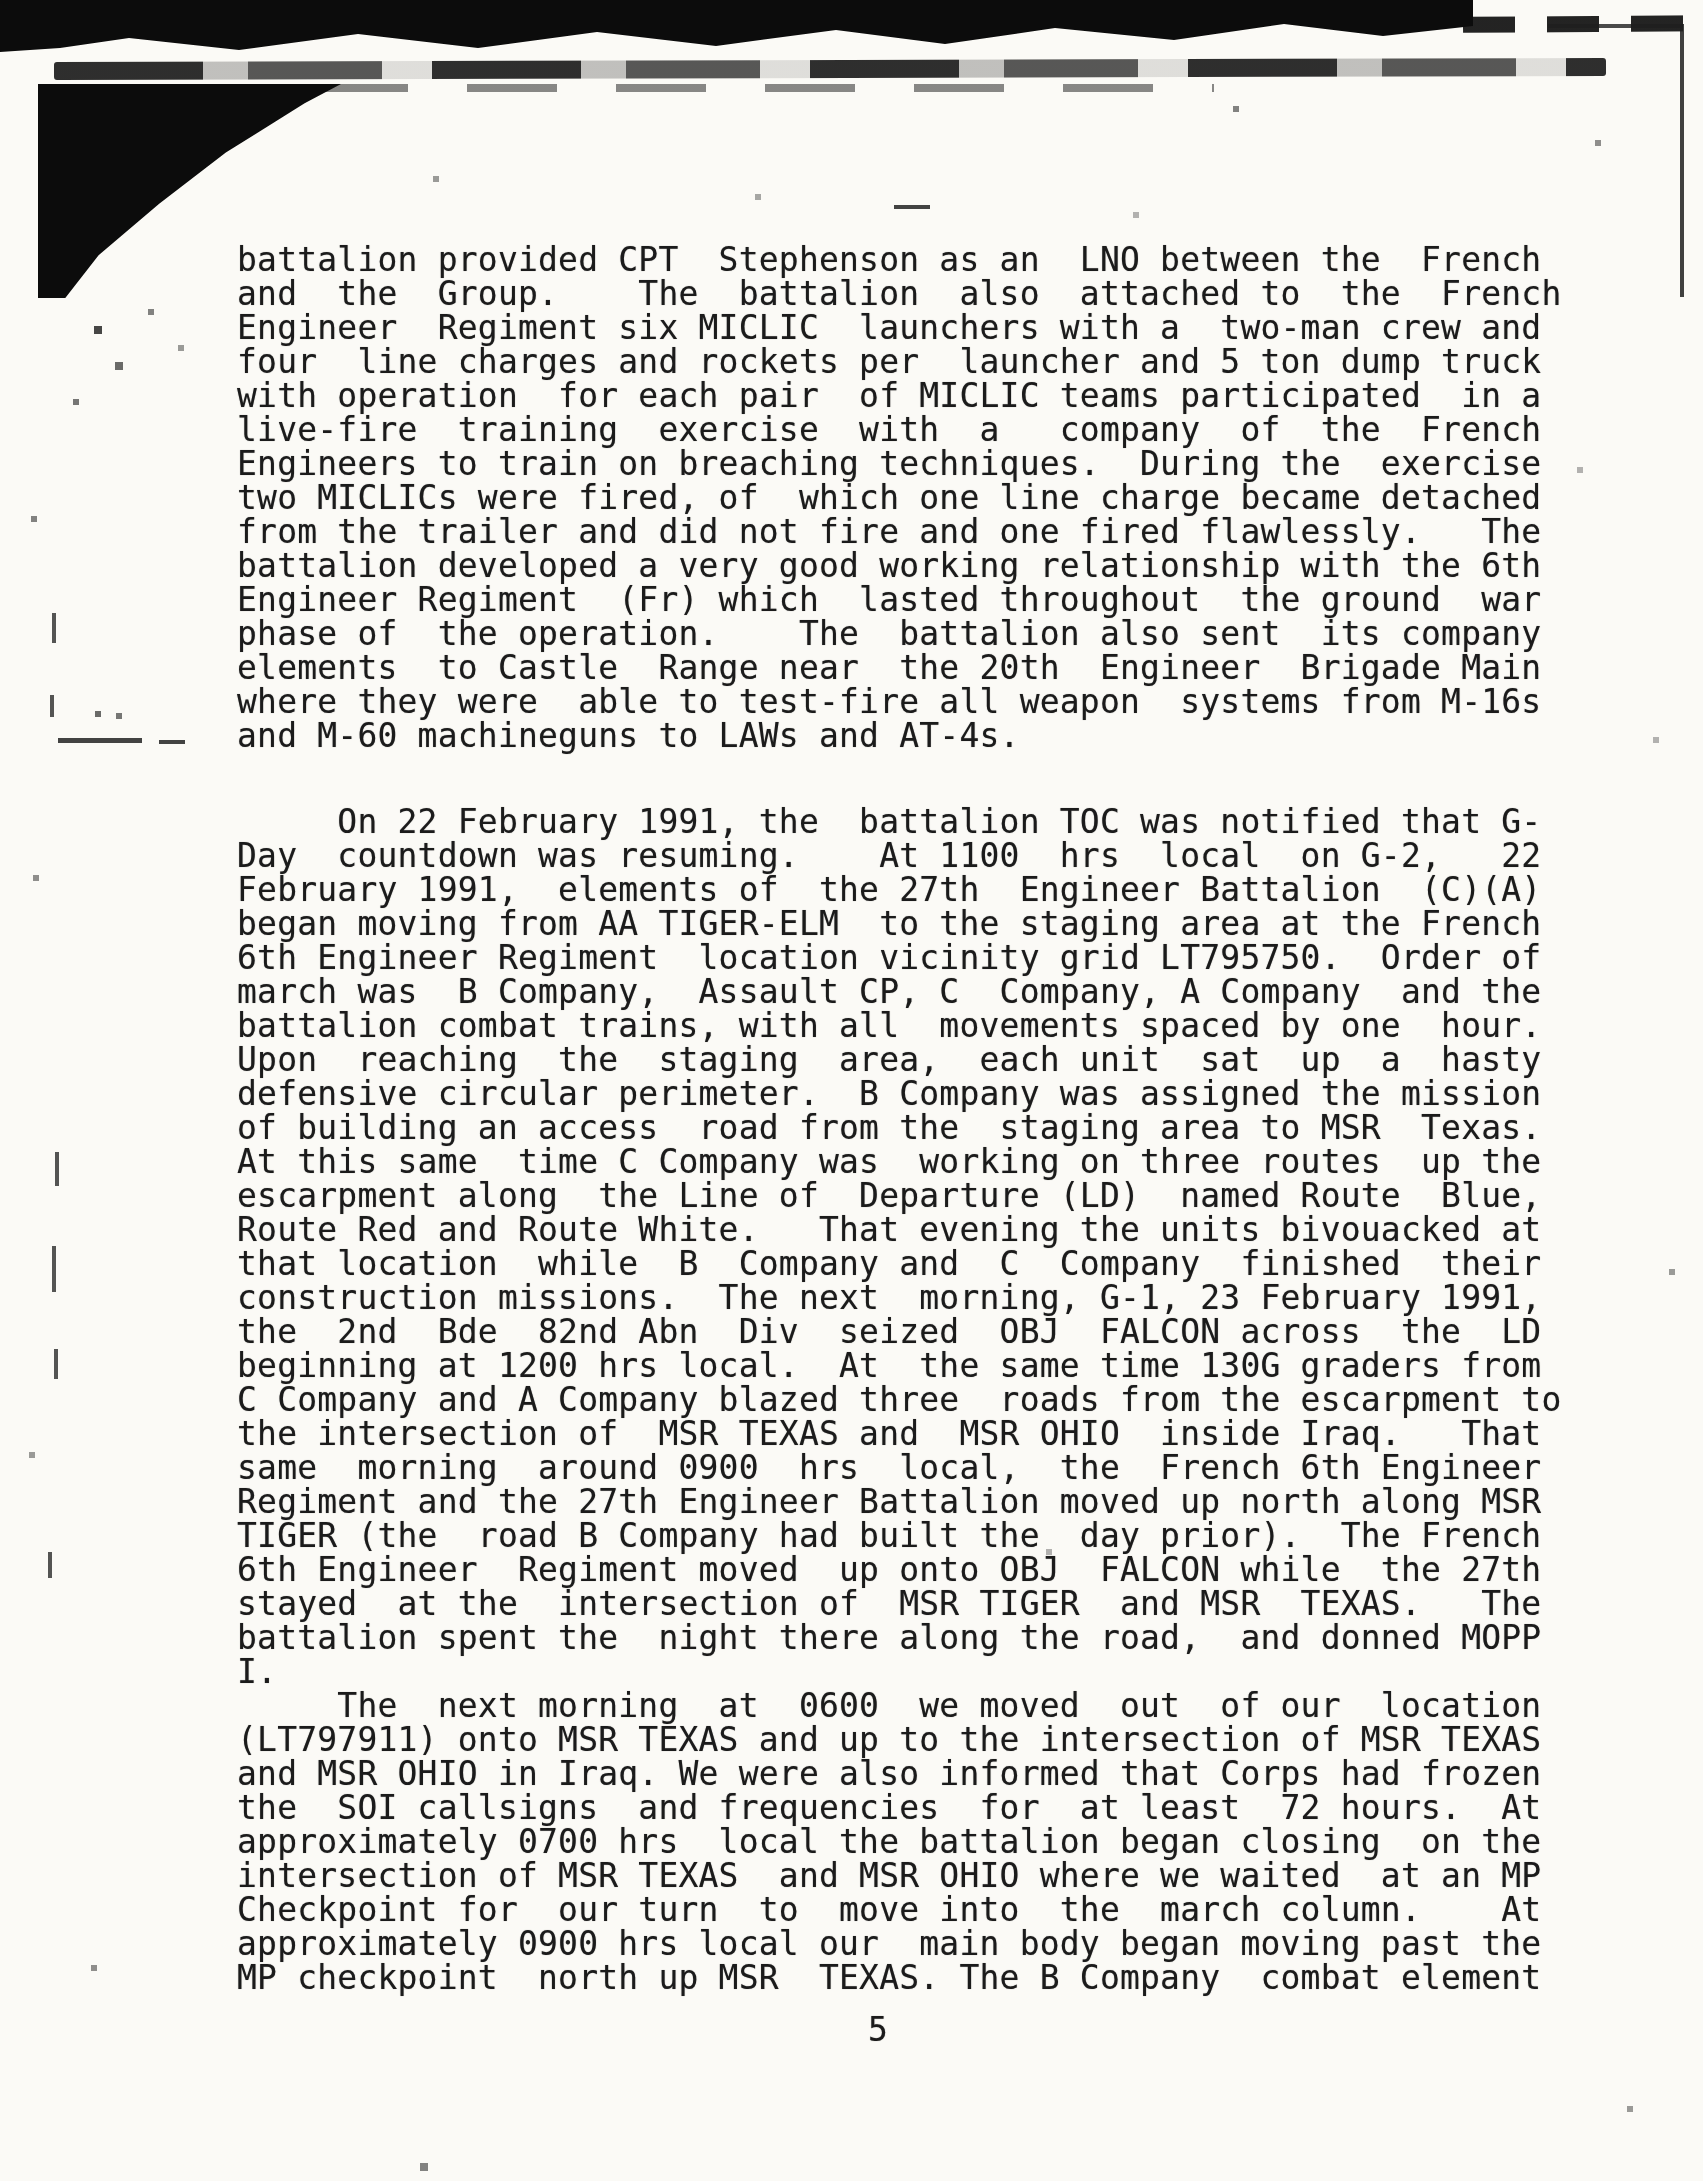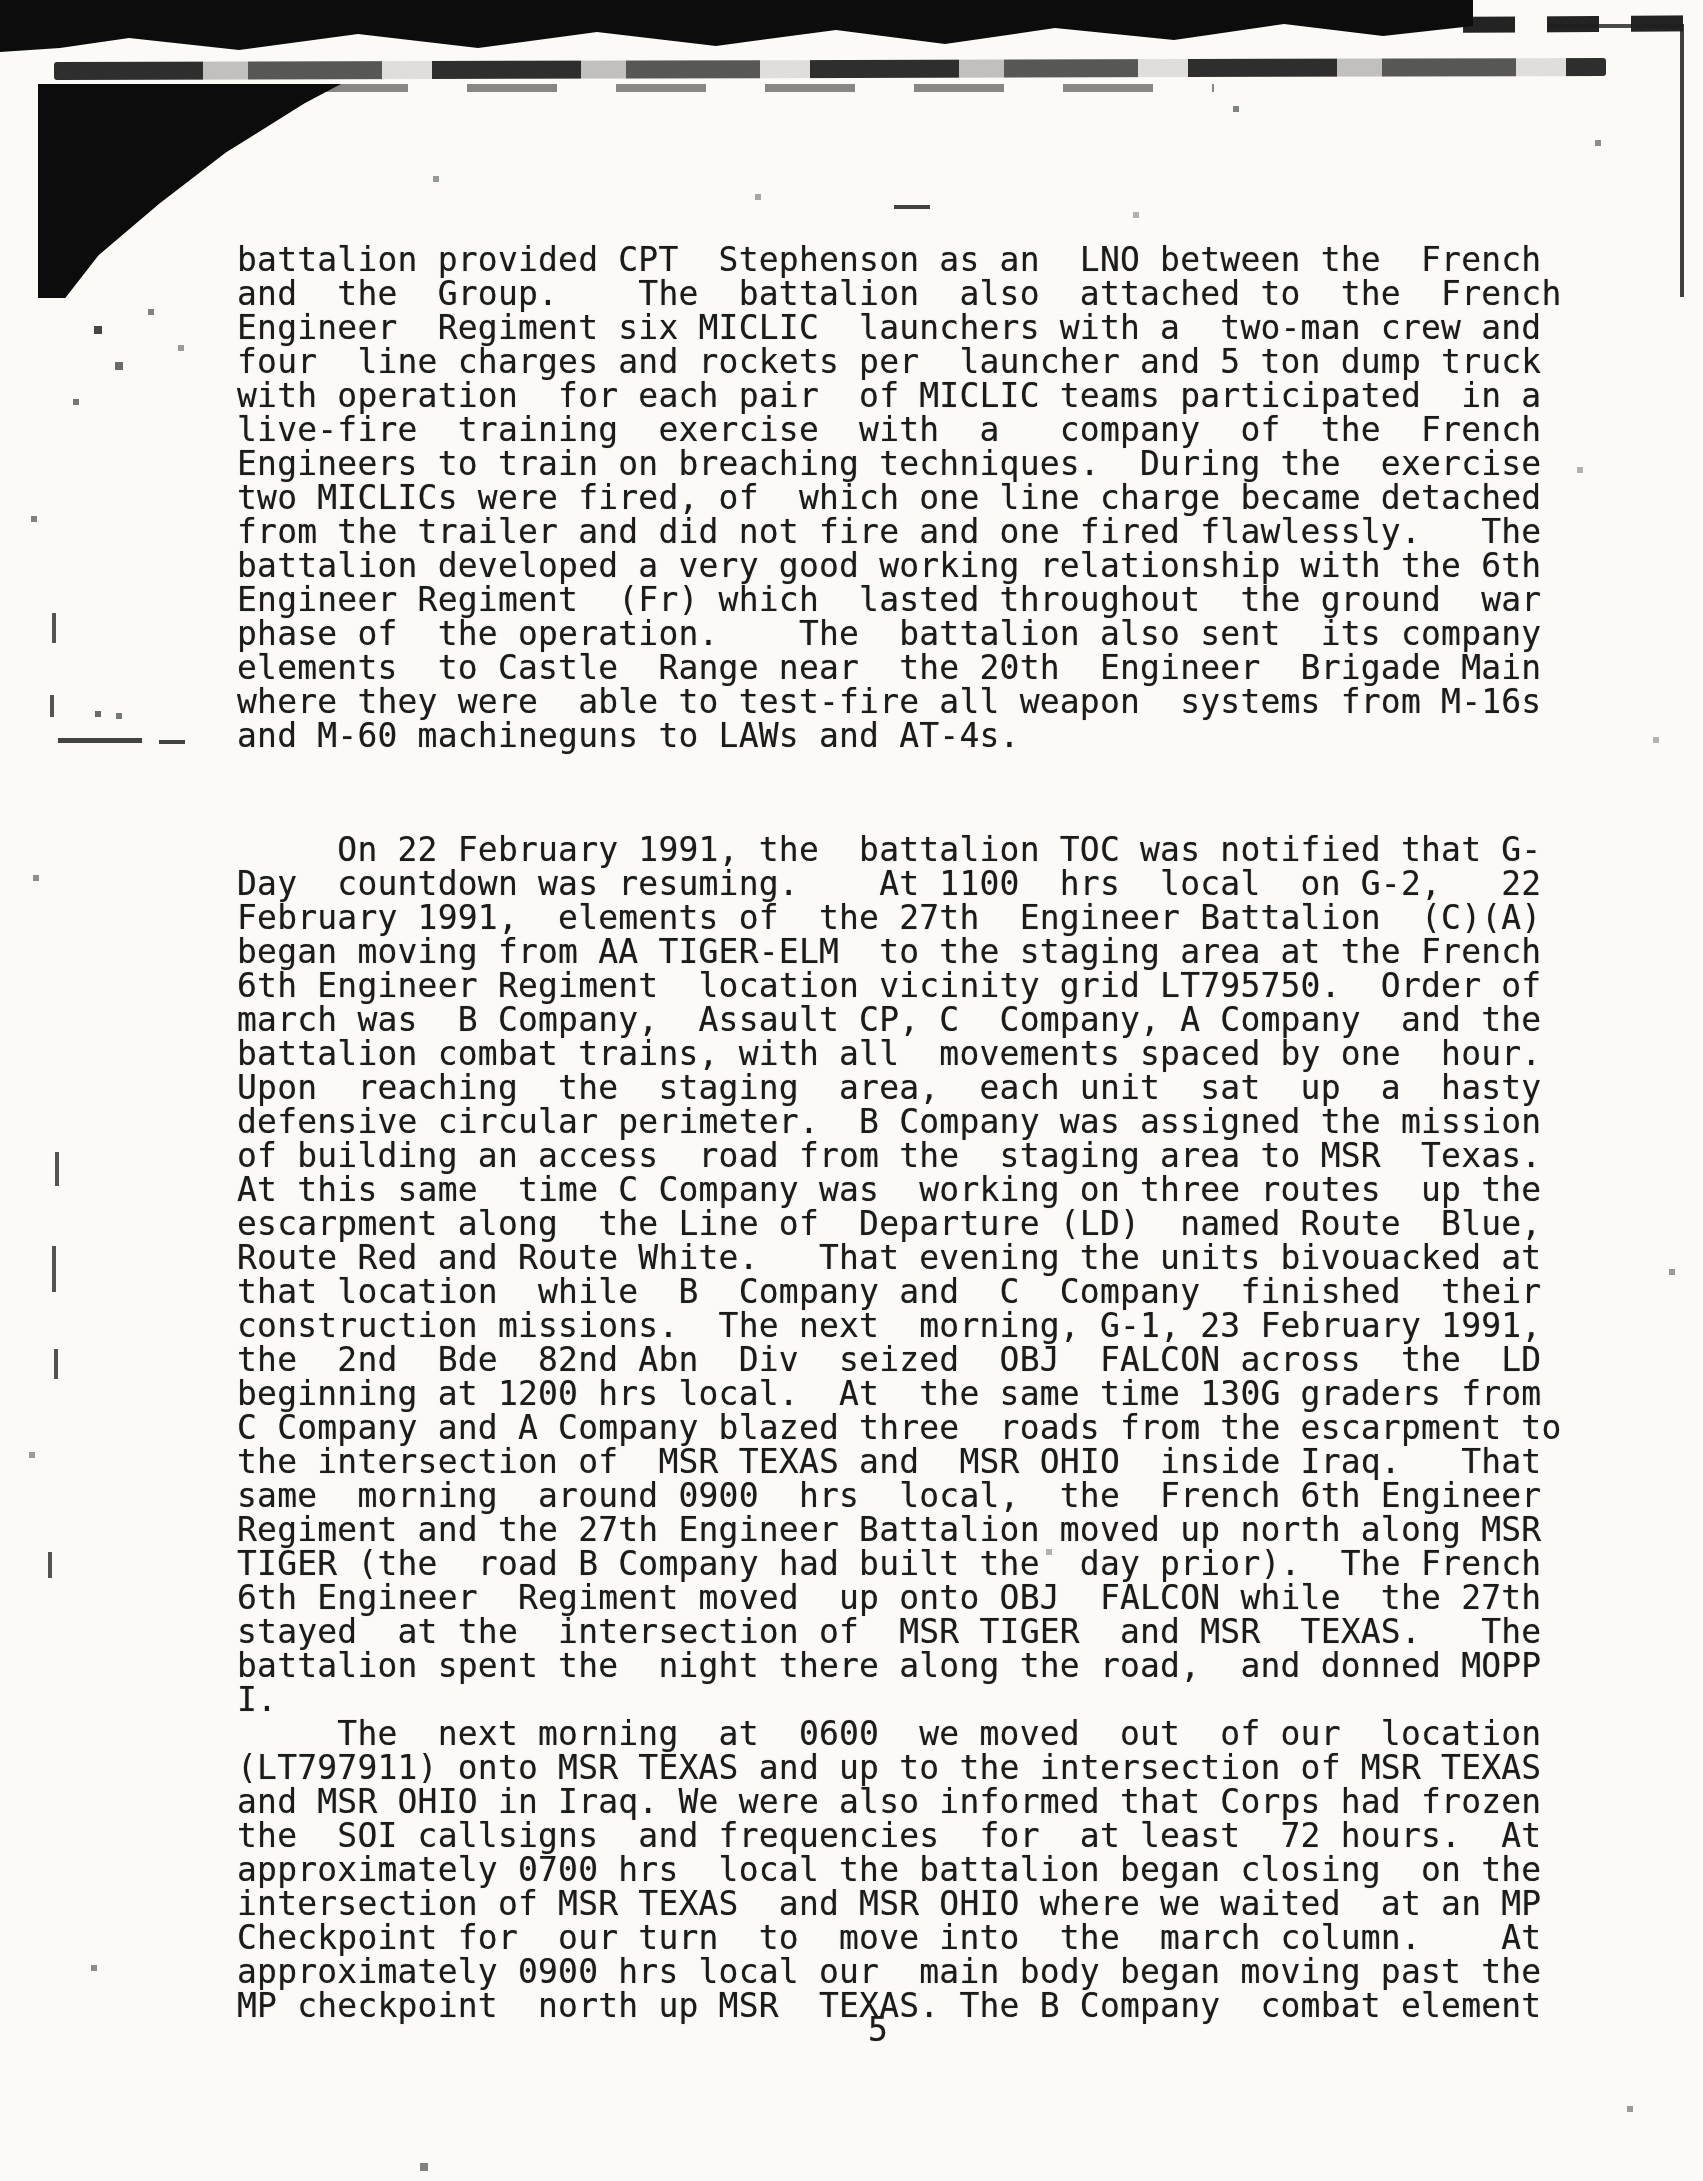--- a/index.html
+++ b/index.html
@@ -14,21 +14,21 @@
   
   .text-block {
     position:absolute; left:237px; top:243px;
     font-size:33px; line-height:34px;
     color: var(--ink, #1b1b1b);
     text-shadow:0 0 1px rgba(25,25,25,0.45);
   }
   pre.para {
     font:inherit; white-space:pre; letter-spacing:0.2px;
   }
-  pre.para-gap { margin-top:80px; }
+  pre.para-gap { margin-top:52px; }
   .page-number {
     position:absolute; left:868px; top:2010px;
     font-size:33px; color:var(--ink, #1b1b1b);
     text-shadow:0 0 1px rgba(25,25,25,0.45);
   }
   
   .band-top {
     position:absolute; top:0; left:0; width:1473px; height:52px;
     background: var(--artifact, #0c0c0c);
     clip-path: polygon(0 0,1473px 0,1473px 26px,1383px 36px,1284px 24px,1174px 40px,1055px 28px,945px 44px,836px 30px,716px 46px,597px 32px,478px 48px,358px 34px,239px 50px,129px 38px,60px 48px,0 52px);

